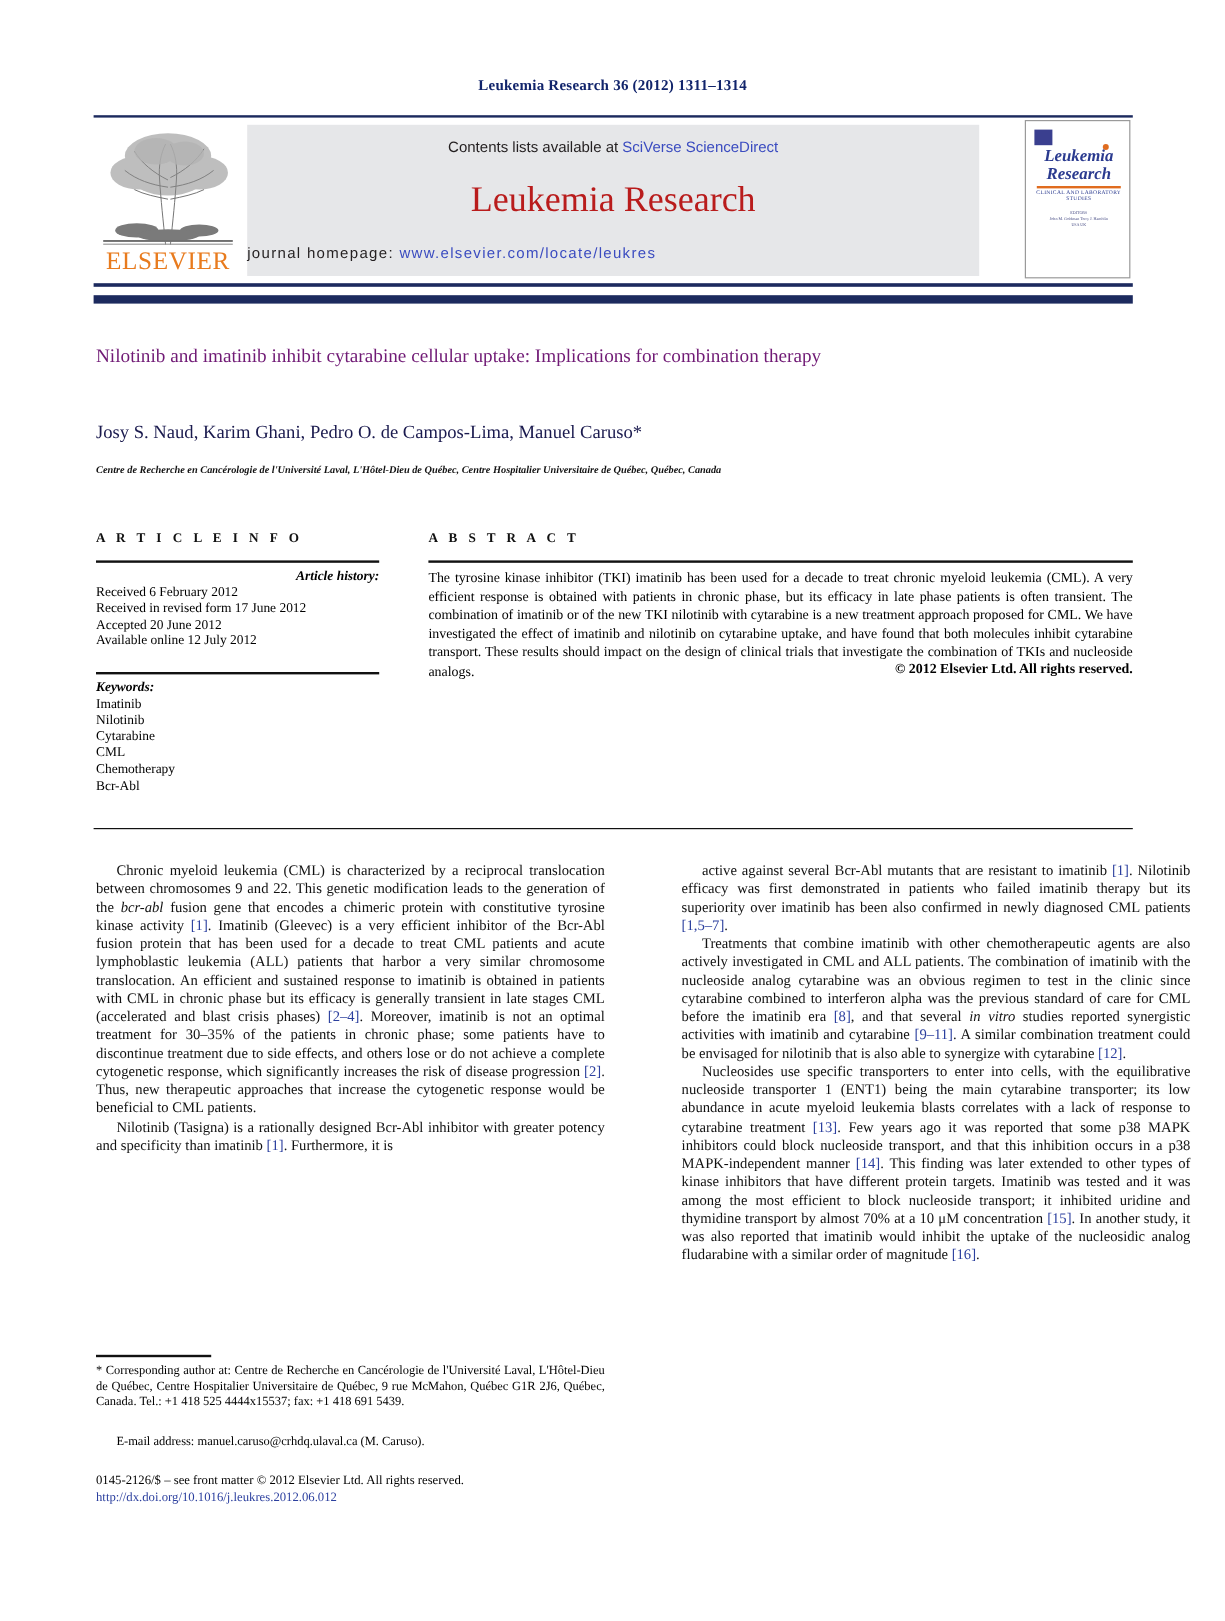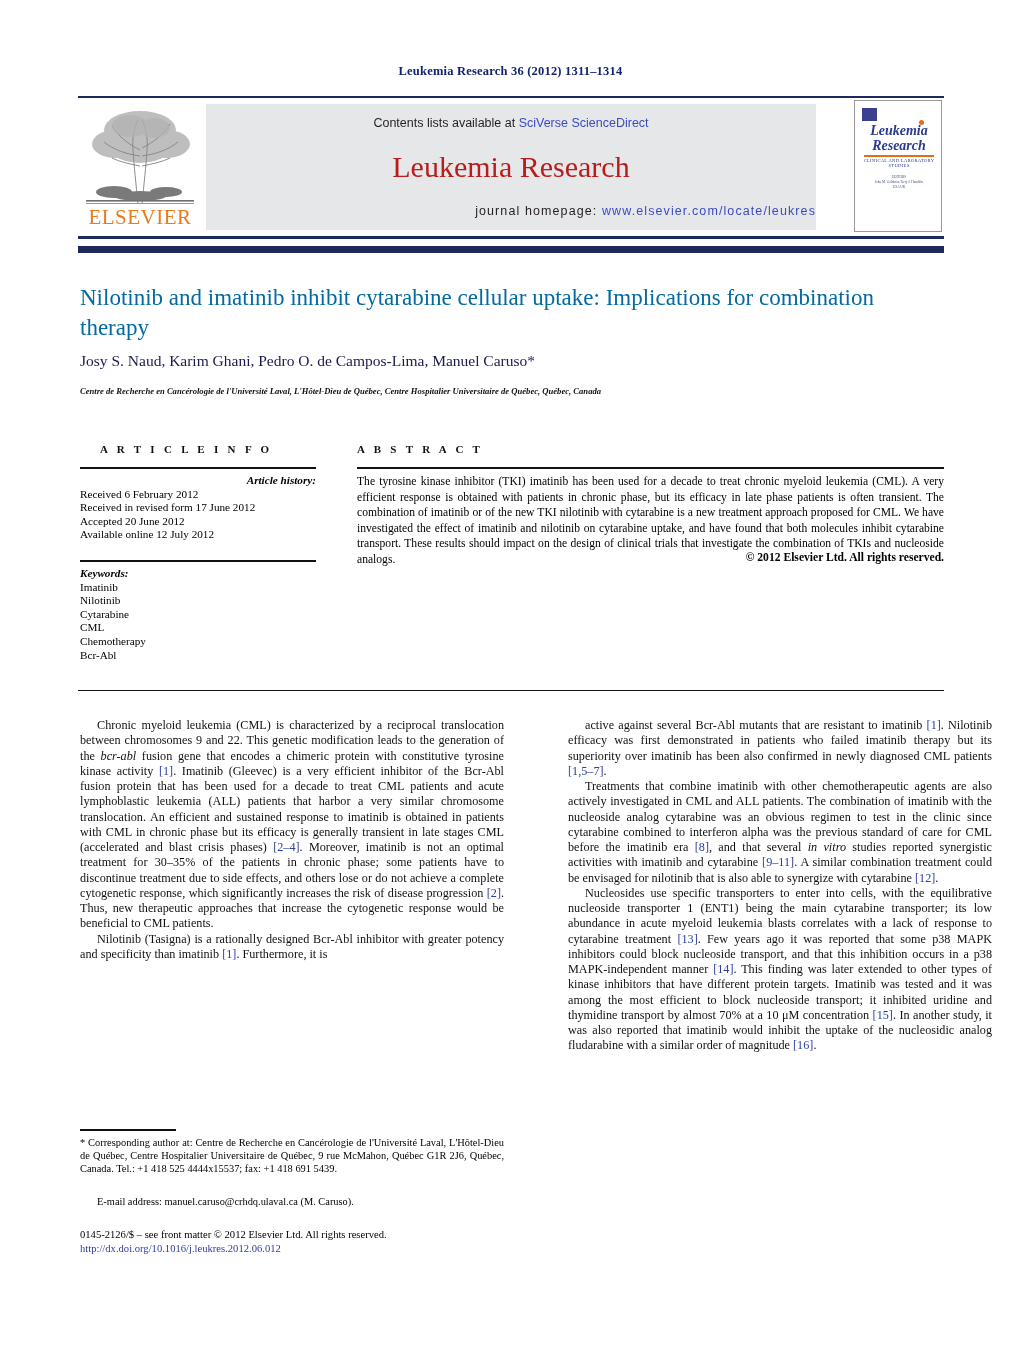--- a/index.html
+++ b/index.html
@@ -94,21 +94,21 @@
     width: 610px;
     text-align: center;
     font-family: "Liberation Serif", serif;
     font-size: 30px;
     color: #b91c1c;
   }
   .homepage-line {
     position: absolute;
     left: 0; top: 100px;
     width: 610px;
-    text-align: right;
+    text-align: left;
     font-family: "Liberation Sans", sans-serif;
     font-size: 12.5px;
     letter-spacing: 1.1px;
     color: #231f20;
   }
   .homepage-line .link {
     color: #3b4cc0;
   }
   .cover-thumb {
     position: absolute;
@@ -177,23 +177,23 @@
     width: 866px; height: 7px;
     background: #1c2a5e;
   }
 
   
   .title {
     position: absolute;
     left: 80px; top: 283px;
     width: 800px;
     font-family: "Liberation Serif", serif;
-    font-size: 23px;
+    font-size: 16px;
     line-height: 30px;
-    color: #0369a1;
+    color: #701a75;
   }
   .authors {
     position: absolute;
     left: 80px; top: 352px;
     width: 820px;
     font-family: "Liberation Serif", serif;
     font-size: 15.5px;
     color: #1a1a4e;
   }
   .authors .star { color: #1a1a4e; }
@@ -213,21 +213,20 @@
     font-family: "Liberation Serif", serif;
     font-weight: bold;
     font-size: 11px;
     letter-spacing: 3.3px;
     color: #111111;
   }
   .info-col {
     position: absolute;
     left: 80px; top: 443px;
     width: 236px;
-    margin-left: 20px;
   }
   .info-rule-1 { position: absolute; left: 80px; top: 467px; width: 236px; height: 2px; background: #111; }
   .info-body {
     position: absolute;
     left: 80px; top: 474px;
     width: 236px;
     font-size: 11.2px;
     line-height: 13.6px;
   }
   .info-body .lbl {

